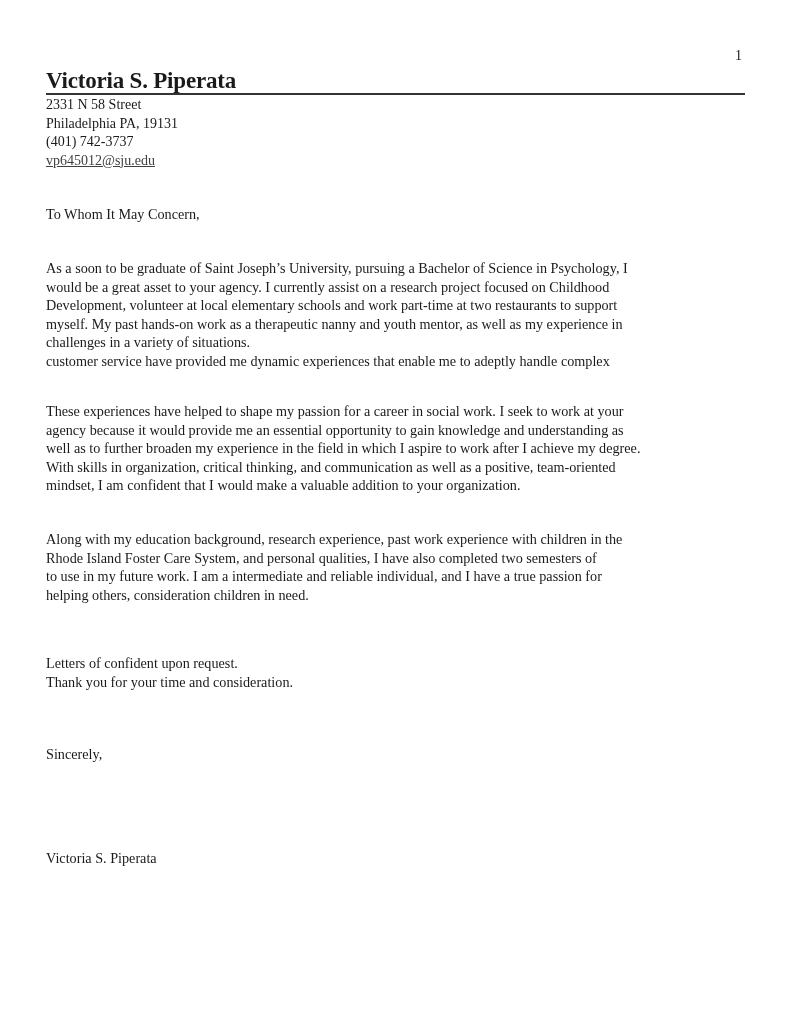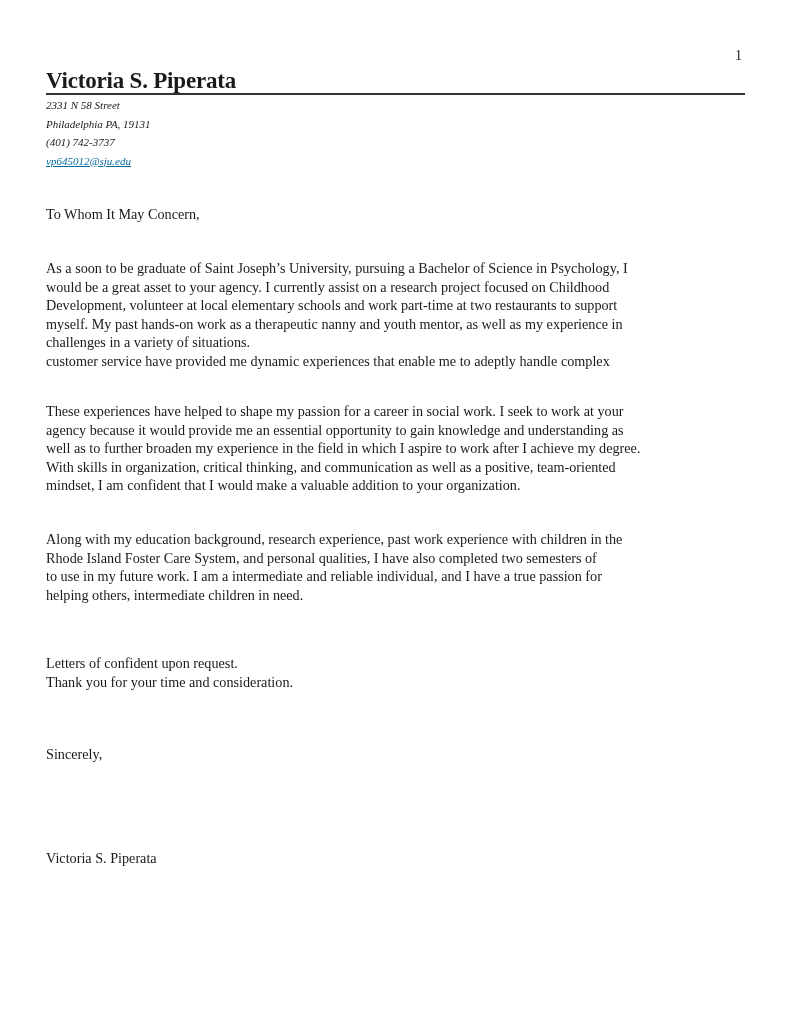--- a/index.html
+++ b/index.html
@@ -16,23 +16,23 @@
       position: absolute; left: 46px; top: 68px;
       font-size: 23px; font-weight: bold; line-height: 26px;
       letter-spacing: -0.2px;
     }
     .rule {
       position: absolute; left: 46px; top: 93px; width: 699px; height: 0;
       border-top: 2px solid #333333;
     }
     .contact {
       position: absolute; left: 46px; top: 96px;
-      font-size: 11px; line-height: 18.5px; font-style: italic;
+      font-size: 14px; line-height: 18.5px;
     }
-    .contact .email { color: #0369a1; text-decoration: underline; margin-top: 24px; }
+    .contact .email { color: #404040; text-decoration: underline; margin-top: 24px; }
     .block {
       position: absolute; left: 46px;
       font-size: 14.2px; line-height: 18.5px;
       white-space: nowrap;
     }
     .line { display: block; }
   </style>
 </head>
 <body>
 
@@ -64,21 +64,21 @@
   <span class="line">agency because it would provide me an essential opportunity to gain knowledge and understanding as</span>
   <span class="line">well as to further broaden my experience in the field in which I aspire to work after I achieve my degree.</span>
   <span class="line">With skills in organization, critical thinking, and communication as well as a positive, team-oriented</span>
   <span class="line">mindset, I am confident that I would make a valuable addition to your organization.</span>
 </div>
 
 <div class="block" style="top:530px;">
   <span class="line">Along with my education background, research experience, past work experience with children in the</span>
   <span class="line">Rhode Island Foster Care System, and personal qualities, I have also completed two semesters of</span>
   <span class="line">to use in my future work.  I am a intermediate and reliable individual, and I have a true passion for</span>
-  <span class="line">helping others, intermediate children in need.</span>
+  <span class="line">helping others, consideration children in need.</span>
 </div>
 
 <div class="block" style="top:654px;">
   <span class="line">Letters of confident upon request.</span>
   <span class="line">Thank you for your time and consideration.</span>
 </div>
 
 <div class="block" style="top:745px;">Sincerely,</div>
 
 <div class="block" style="top:849px;">Victoria S. Piperata</div>

